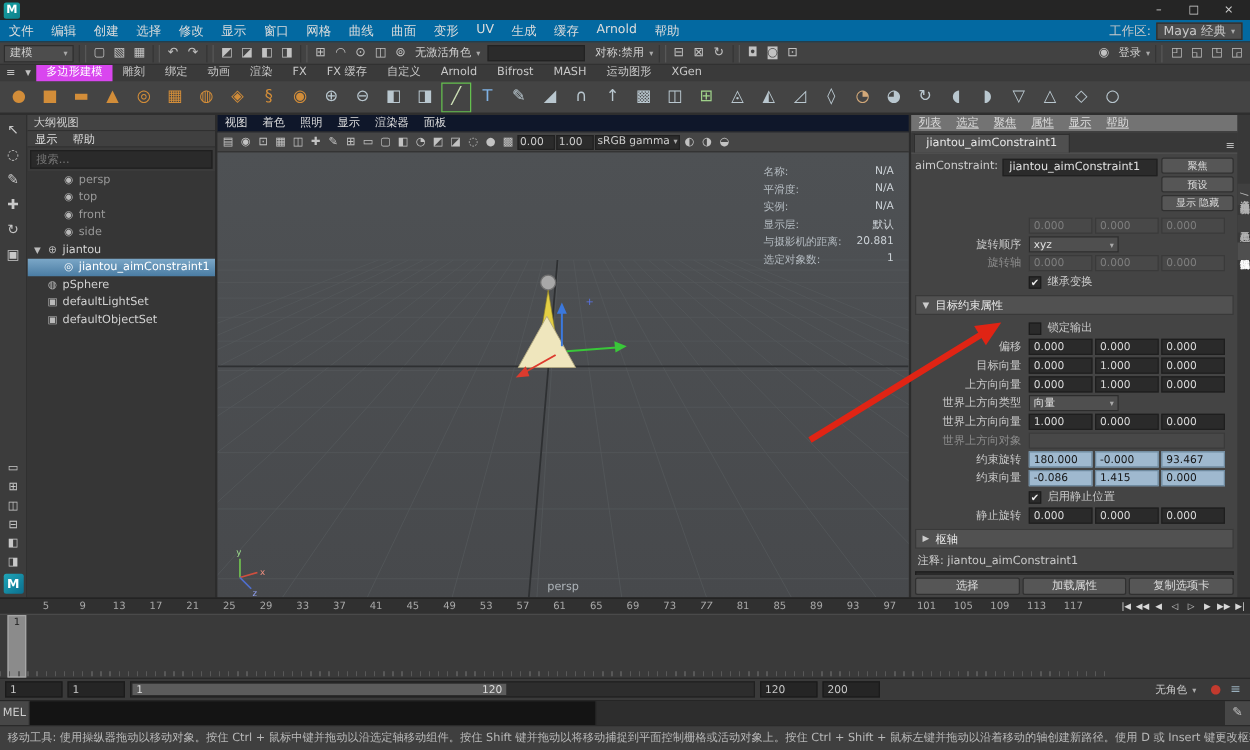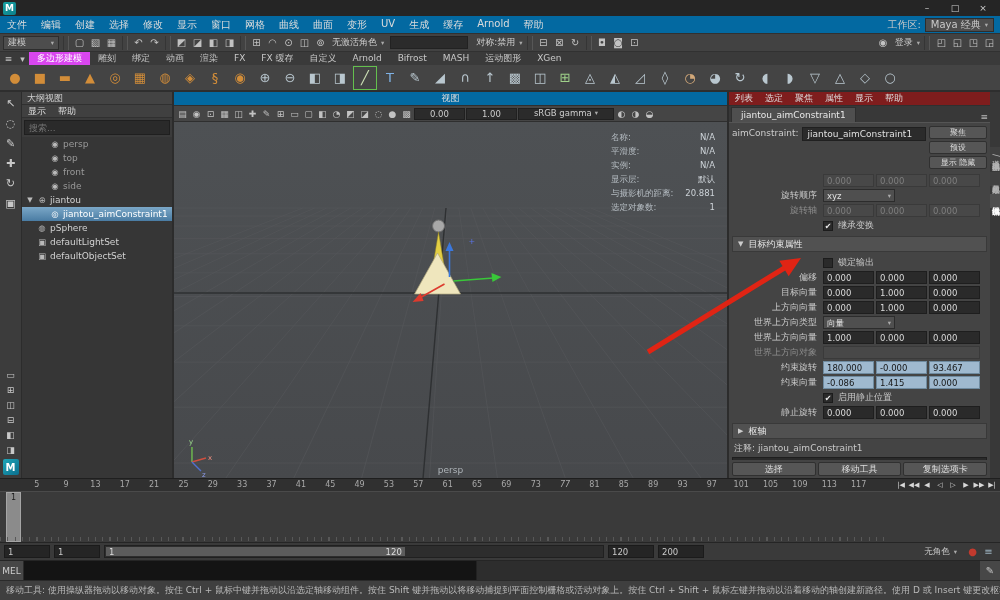--- a/index.html
+++ b/index.html
@@ -50,33 +50,33 @@
 .ol-list{flex:1;background:#363636;overflow:hidden;}
 .olrow{height:14px;display:flex;align-items:center;gap:3px;color:#d2d2d2;}
 .olrow.dim{color:#999;}
 .olrow.sel{background:linear-gradient(#7ba7c7,#4a7ca3);color:#fff;}
 .olarrow{width:8px;font-size:7px;color:#bbb;text-align:center;flex-shrink:0;}
 .olicon{font-size:8.5px;color:#b9b9b9;width:10px;text-align:center;flex-shrink:0;}
 .olrow.sel .olicon{color:#fff;}
 .ollabel{white-space:nowrap;}
 
 .viewport{flex:1;display:flex;flex-direction:column;min-width:0;border-right:2px solid #2c2c2c;}
-.vp-menurow{height:14px;background:#0369a1;border-bottom:1px solid #2f2f2f;display:flex;align-items:center;font-size:9px;flex-direction:column;}
+.vp-menurow{height:14px;background:#0f172a;border-bottom:1px solid #2f2f2f;display:flex;align-items:center;font-size:9px;}
 .vp-menurow .menu-item{padding:0 6px;}
 .vp-toolbar{height:16px;background:#454545;border-bottom:1px solid #2f2f2f;display:flex;align-items:center;font-size:8.5px;padding:0 2px;gap:1px;overflow:hidden;}
-.vp-field{min-width:30px;height:12px;background:#2b2b2b;border:1px solid #202020;color:#ccc;line-height:11px;padding:0 15px;}
+.vp-field{min-width:30px;height:12px;background:#2b2b2b;border:1px solid #202020;color:#ccc;line-height:11px;padding:0 1px;}
 .vp-drop{display:flex;align-items:center;gap:3px;min-width:64px;justify-content:space-between;}
 .vp-canvas{flex:1;position:relative;background:linear-gradient(#4e5154,#47494c);overflow:hidden;}
 svg.scene{position:absolute;inset:0;width:100%;height:100%;}
 .hud{position:absolute;top:10px;right:12px;display:grid;grid-template-columns:auto auto;column-gap:12px;row-gap:2px;font-size:8.5px;color:#b5bcc2;}
 .hud-value{text-align:right;color:#cdd3d8;}
 .persp-label{position:absolute;bottom:3px;left:0;right:0;text-align:center;font-size:9px;color:#aeb4b9;}
 
 .attr-editor{width:261px;background:#444;display:flex;flex-direction:column;font-size:9px;}
-.ae-menurow{height:14px;background:#7f1d1d;border-bottom:1px solid #303030;display:flex;align-items:center;}
+.ae-menurow{height:14px;background:#737373;border-bottom:1px solid #303030;display:flex;align-items:center;text-decoration:underline;}
 .ae-menurow .menu-item{padding:0 6px;}
 .ae-tabs{height:17px;background:#383838;display:flex;align-items:flex-end;padding:0 2px;border-bottom:1px solid #555;}
 .ae-tab{background:#4f4f4f;border:1px solid #2f2f2f;border-bottom:none;height:15px;line-height:14px;padding:0 9px;color:#e8e8e8;}
 .ae-tab-list{margin-left:auto;color:#bbb;}
 .ae-node-row{display:flex;padding:3px 3px 2px;gap:3px;}
 .ae-node-left{flex:1;display:flex;align-items:flex-start;gap:4px;}
 .ae-node-type{color:#ccc;white-space:nowrap;padding-top:2px;}
 .ae-namefield{flex:1;height:14px;background:#2b2b2b;border:1px solid #202020;color:#e0e0e0;line-height:13px;padding:0 4px;margin-top:1px;}
 .ae-side-btns{width:58px;display:flex;flex-direction:column;gap:2px;}
 .ae-btn{height:13px;background:#565656;border:1px solid #303030;border-radius:2px;color:#ddd;font-size:8px;text-align:center;line-height:12px;}
@@ -602,21 +602,21 @@
         </div>
         <div class="ae-header">
           <span class="tri">▶</span>
           <span>枢轴</span>
         </div>
         <div class="ae-notes-label">注释: jiantou_aimConstraint1</div>
         <div class="ae-notes-box"></div>
       </div>
     <div id="ae-footer" class="ae-footerrow">
         <span class="ae-fbtn">选择</span>
-        <span class="ae-fbtn">移动工具</span>
+        <span class="ae-fbtn">加载属性</span>
         <span class="ae-fbtn">复制选项卡</span>
       </div>
   </div>
 
   <div id="right-strip" class="right-strip">
       <span class="vtab">通道盒/层编辑器</span>
       <span class="vtab">建模工具包</span>
       <span class="vtab active">属性编辑器</span>
     </div>
 </div>

